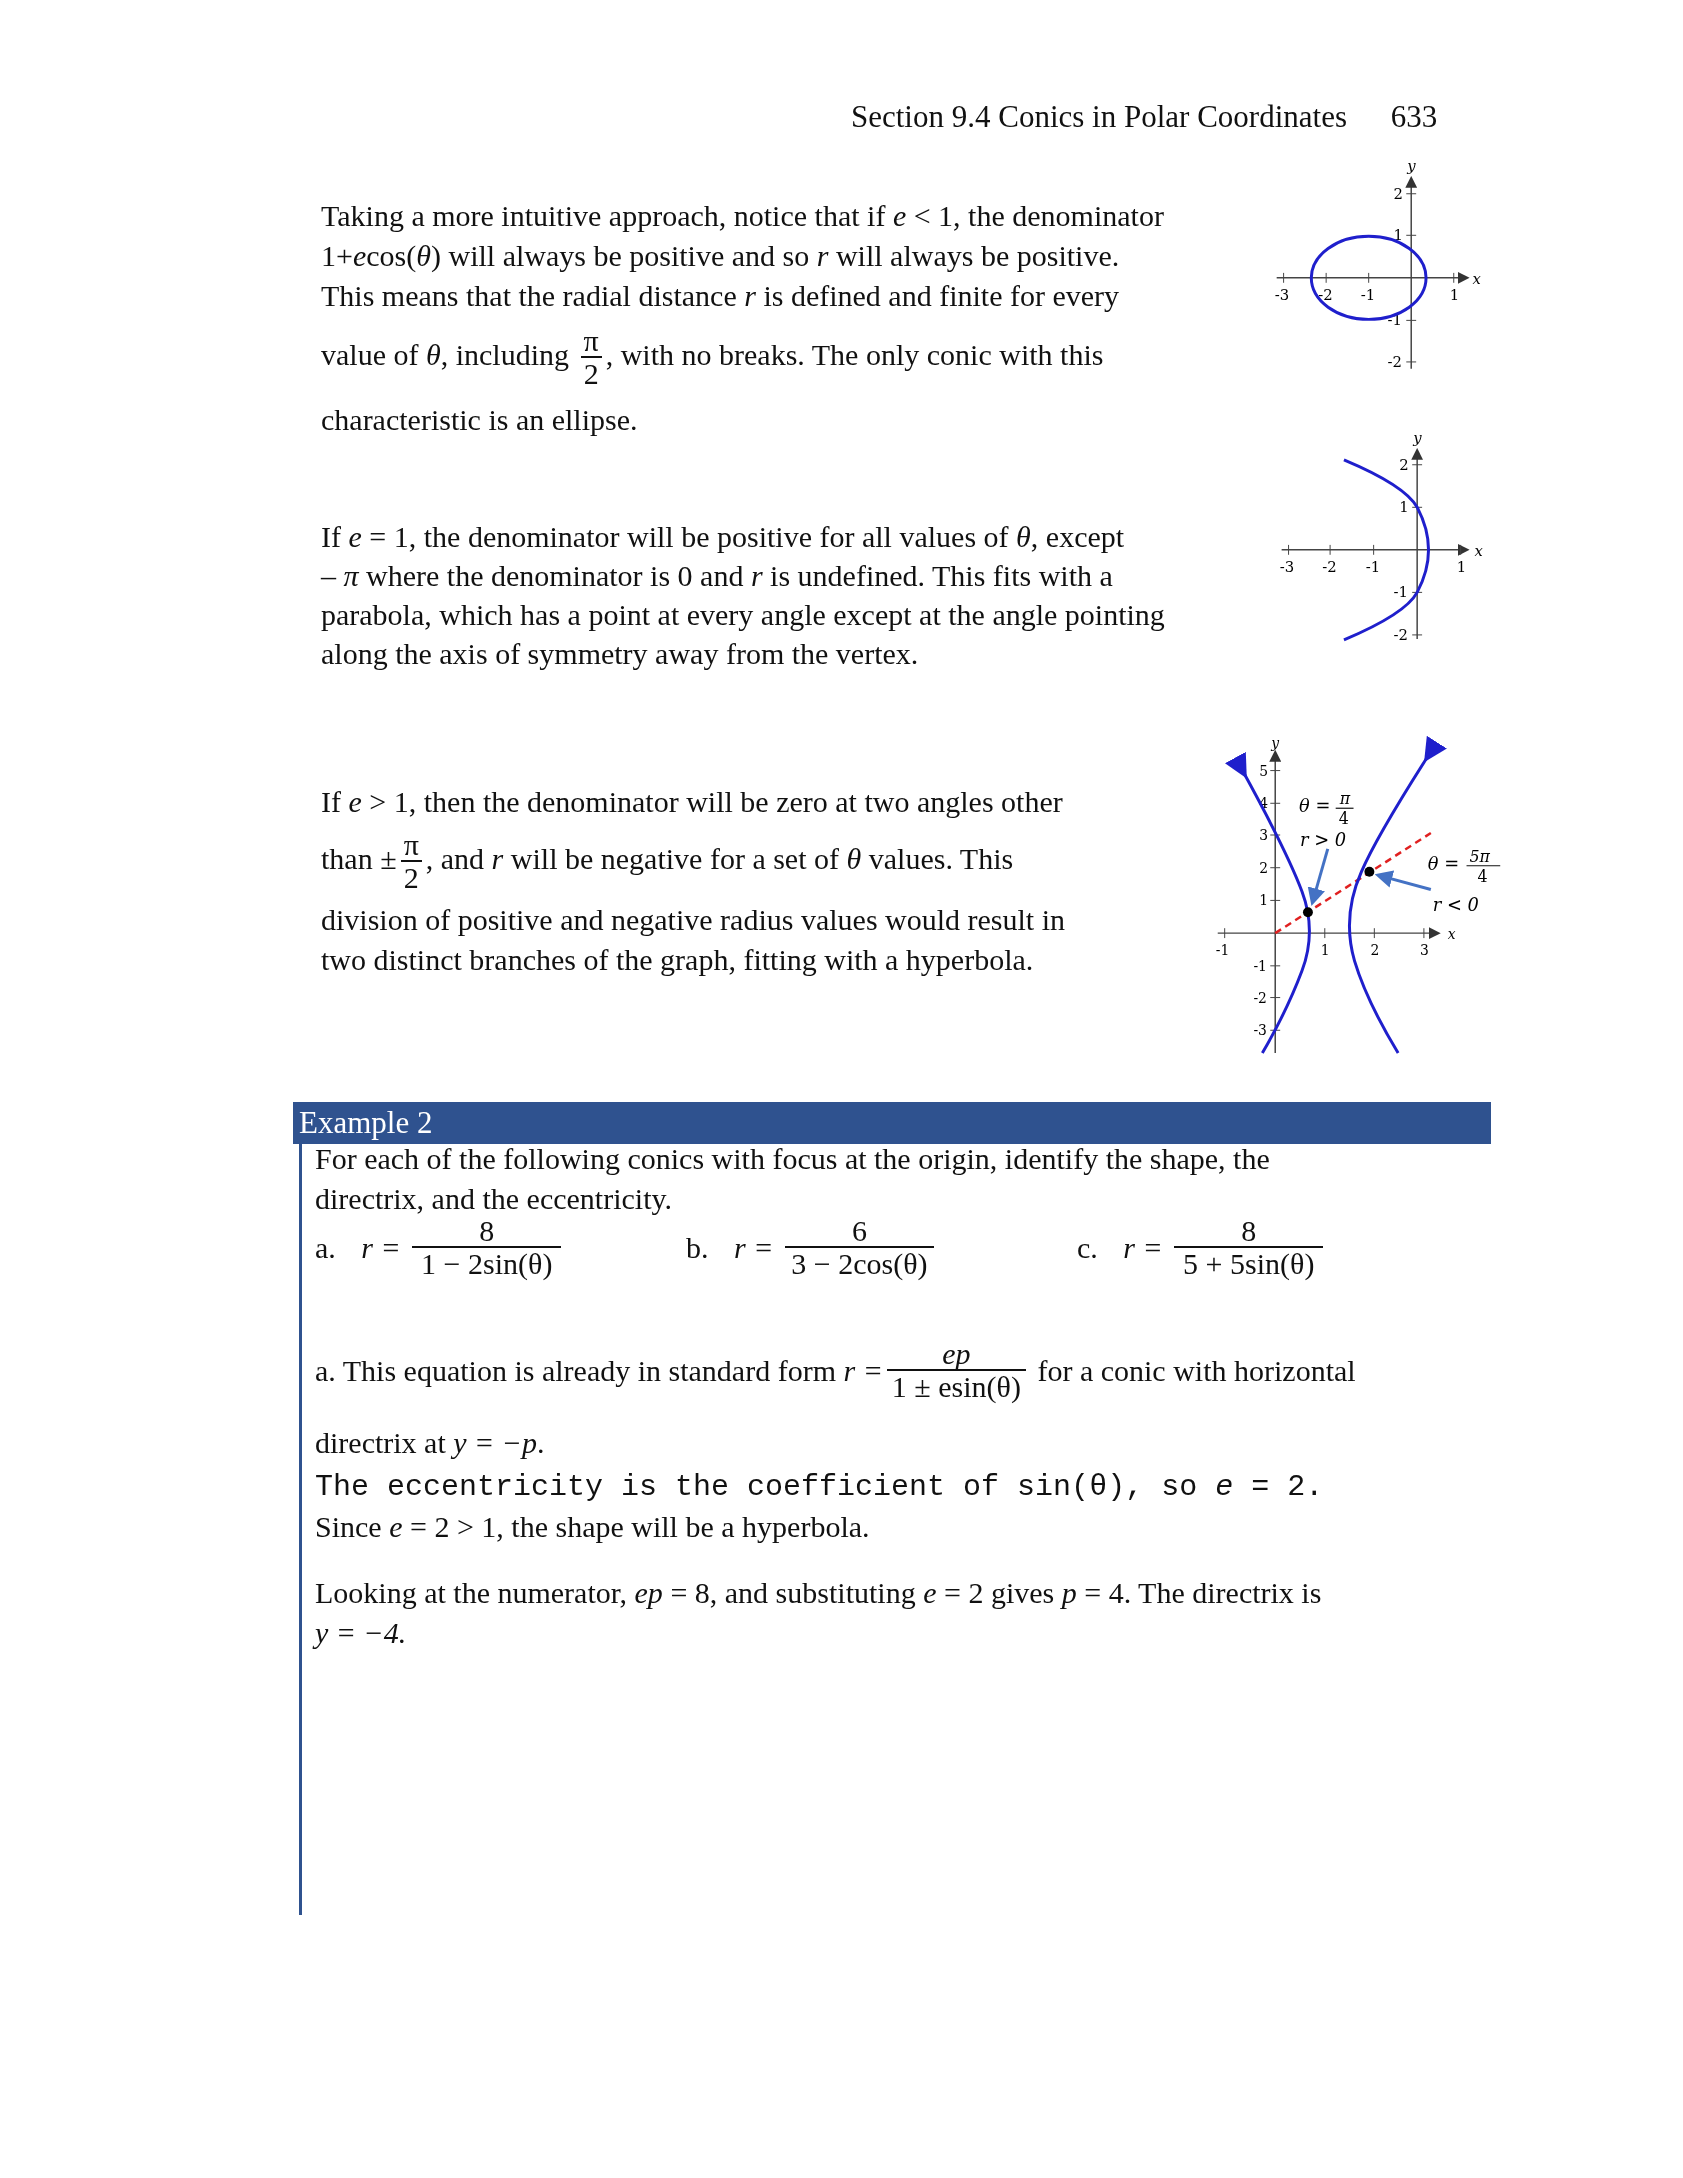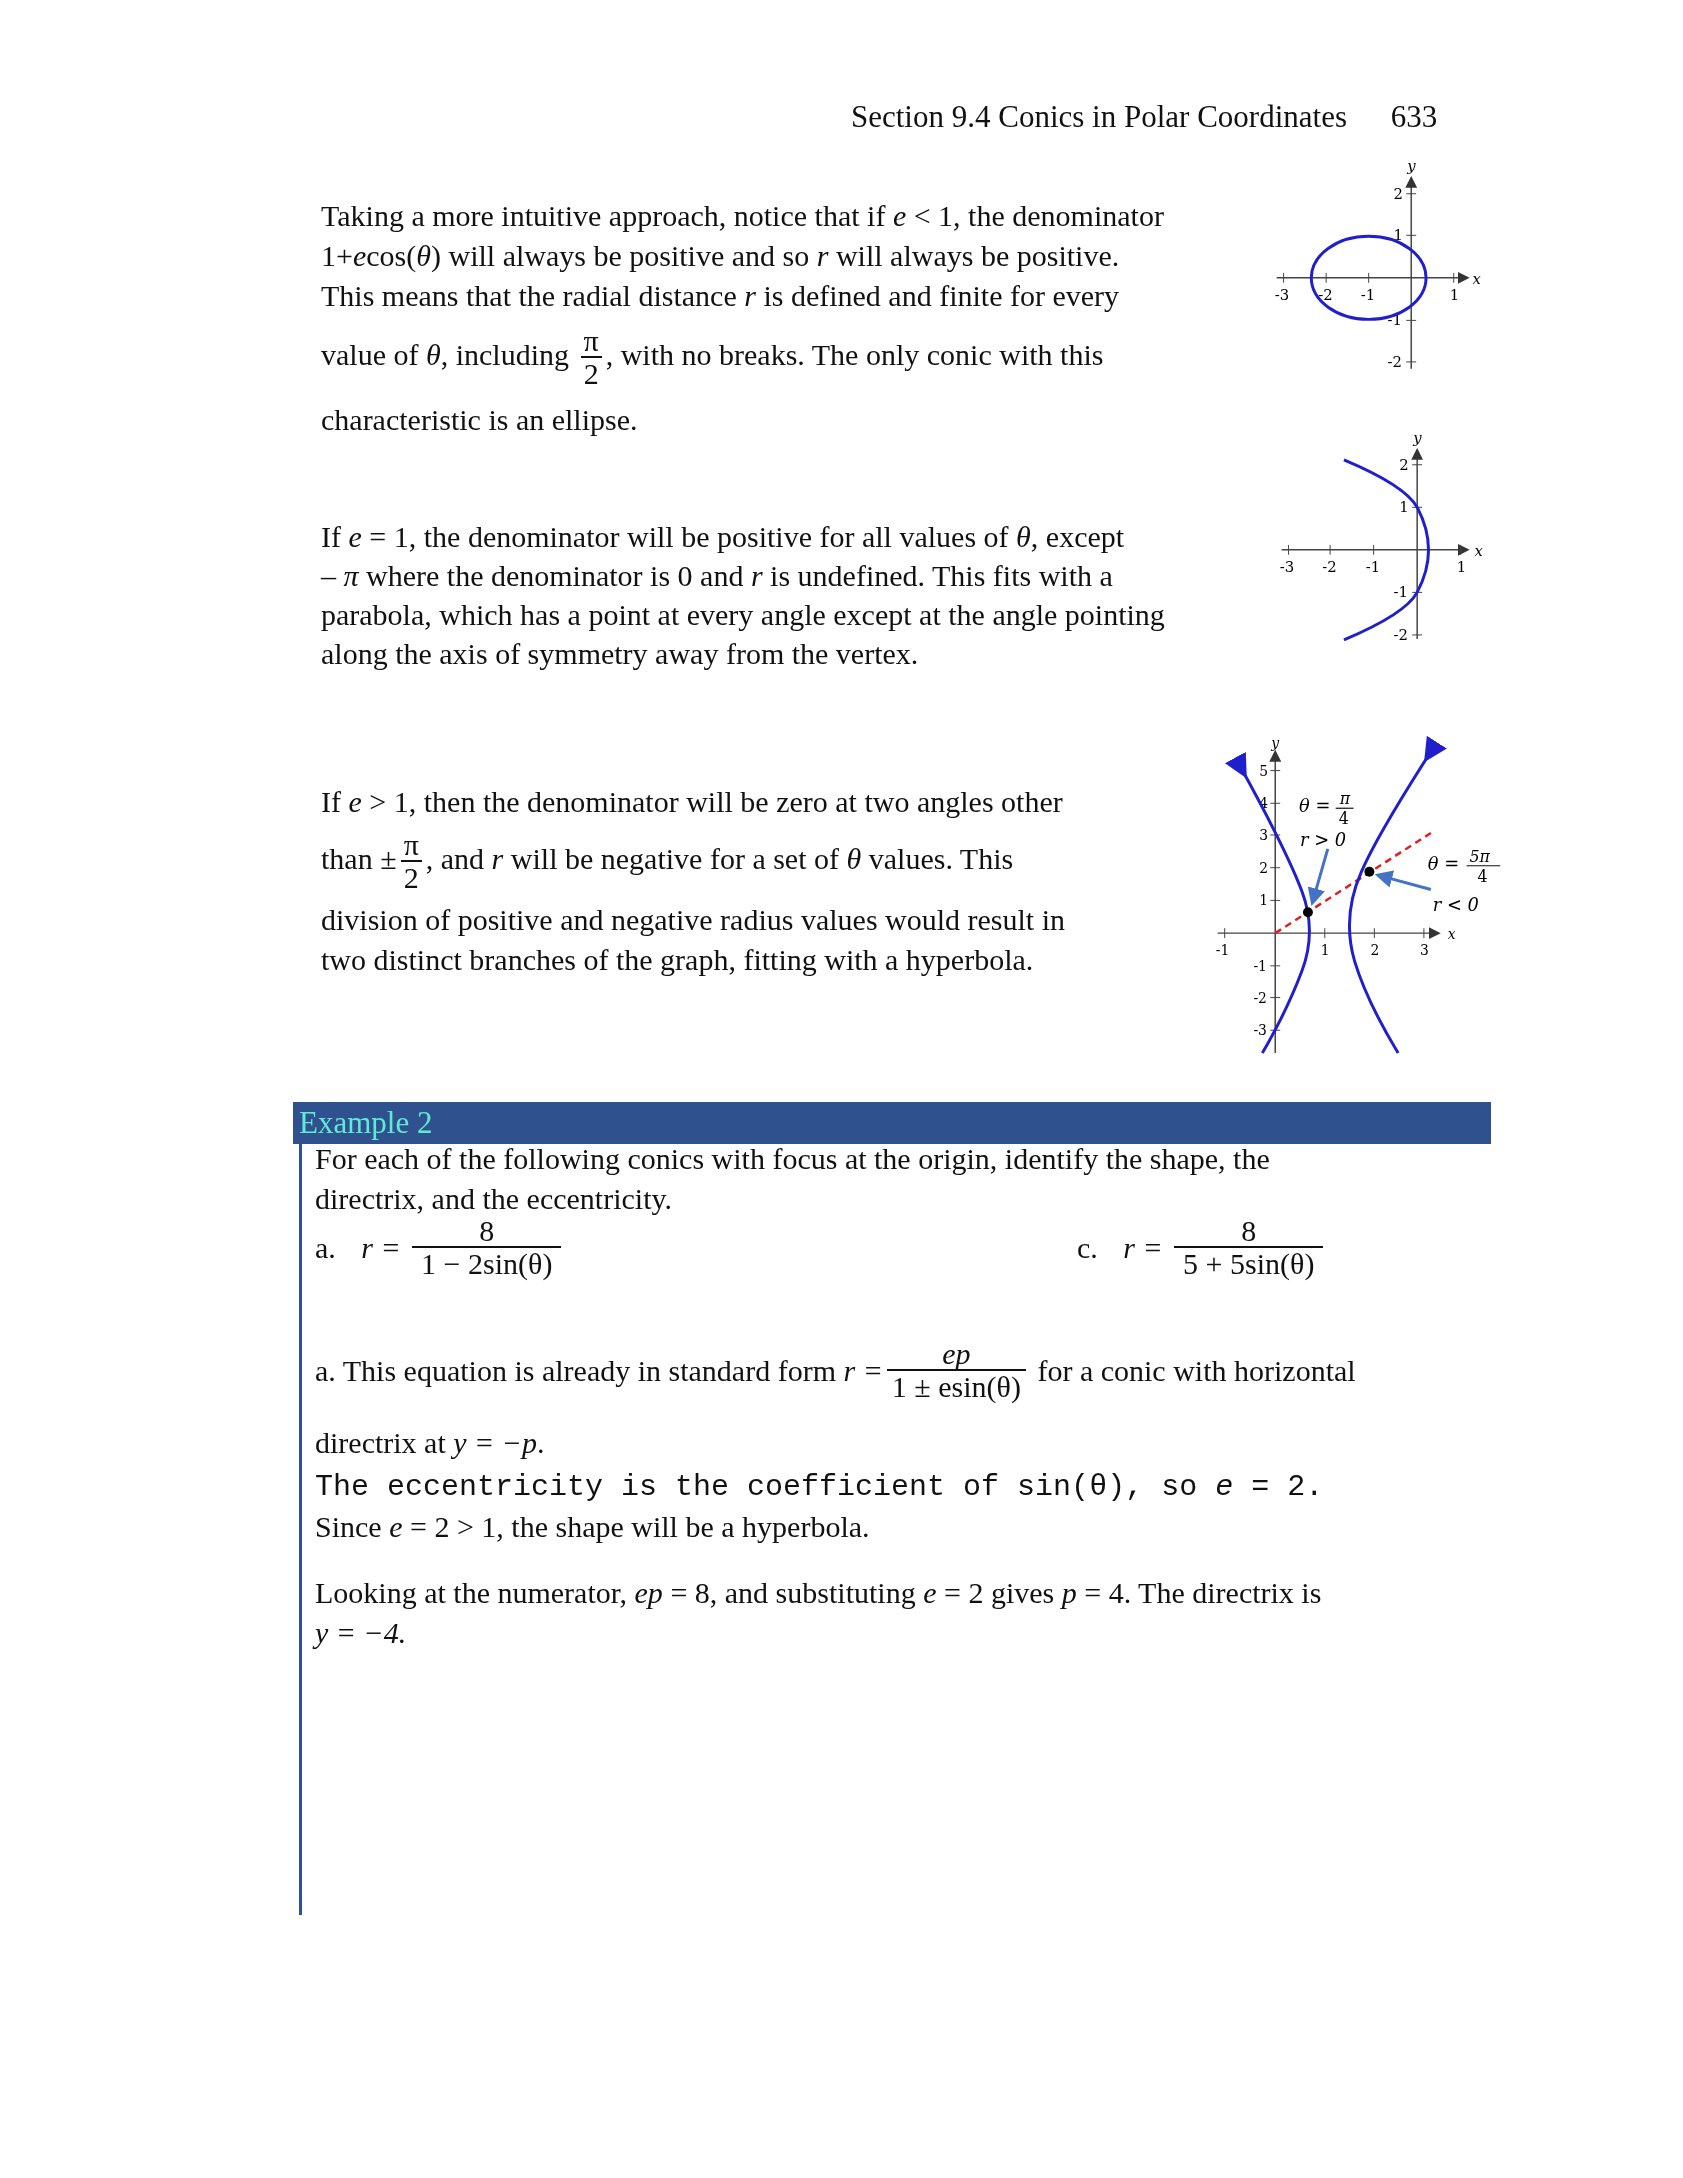--- a/index.html
+++ b/index.html
@@ -8,21 +8,21 @@
   .abs { position: absolute; }
   .header { top: 99px; left: 851px; font-size: 31px; white-space: nowrap; }
   .header .pnum { margin-left: 36px; }
   .para { font-size: 30px; line-height: 40px; }
   .para .line { white-space: nowrap; display: block; margin-left: 28px; }
   i.v { font-style: italic; }
   .frac { display: inline-block; vertical-align: middle; text-align: center; margin: 0 4px; }
   .frac .num { display: block; padding: 0 3px; line-height: 30px; }
   .frac .den { display: block; border-top: 2px solid #111; padding: 0 3px; line-height: 32px; }
   .ex-bar { left: 293px; top: 1102px; width: 1198px; height: 42px; background: #2f528f;
-            color: #5eead4; font-size: 31px; line-height: 42px; padding-left: 6px; box-sizing: border-box; }
+            color: #ffffff; font-size: 31px; line-height: 42px; padding-left: 6px; box-sizing: border-box; }
   .ex-rule { left: 299px; top: 1143px; width: 3px; height: 772px; background: #2f528f; }
   .ex-text { font-size: 30px; line-height: 40px; }
   svg text { font-family: "DejaVu Serif", serif; }
 </style>
 </head>
 <body>
 
 <div class="abs header">
   <span>Section 9.4 Conics in Polar Coordinates</span>
   <span class="pnum">633</span>
@@ -177,20 +177,25 @@
   <div>For each of the following conics with focus at the origin, identify the shape, the</div>
   <div>directrix, and the eccentricity.</div>
 </div>
 
 <div class="abs ex-text" style="left:315px; top:1216px; width:1168px; height:79px;">
   <div class="abs" style="left:0; top:0;">
     <span style="vertical-align:middle;">a.</span>
     <i style="vertical-align:middle; margin-left:18px;">r =</i>
     <span class="frac" style="min-width:149px;"><span class="num">8</span><span class="den">1 − 2sin(θ)</span></span>
   </div>
+  <div class="abs" style="left:371px; top:0;">
+    <span style="vertical-align:middle;">b.</span>
+    <i style="vertical-align:middle; margin-left:18px;">r =</i>
+    <span class="frac" style="min-width:149px;"><span class="num">6</span><span class="den">3 − 2cos(θ)</span></span>
+  </div>
   <div class="abs" style="left:762px; top:0;">
     <span style="vertical-align:middle;">c.</span>
     <i style="vertical-align:middle; margin-left:18px;">r =</i>
     <span class="frac" style="min-width:149px;"><span class="num">8</span><span class="den">5 + 5sin(θ)</span></span>
   </div>
 </div>
 
 <div class="abs ex-text" style="left:315px; top:1339px; white-space:nowrap;">
   <span style="vertical-align:middle;">a.  This equation is already in standard form </span><i style="vertical-align:middle;">r =</i><span class="frac" style="min-width:139px;"><i class="num">ep</i><span class="den">1 ± esin(θ)</span></span><span style="vertical-align:middle;"> for a conic with horizontal</span>
 </div>

